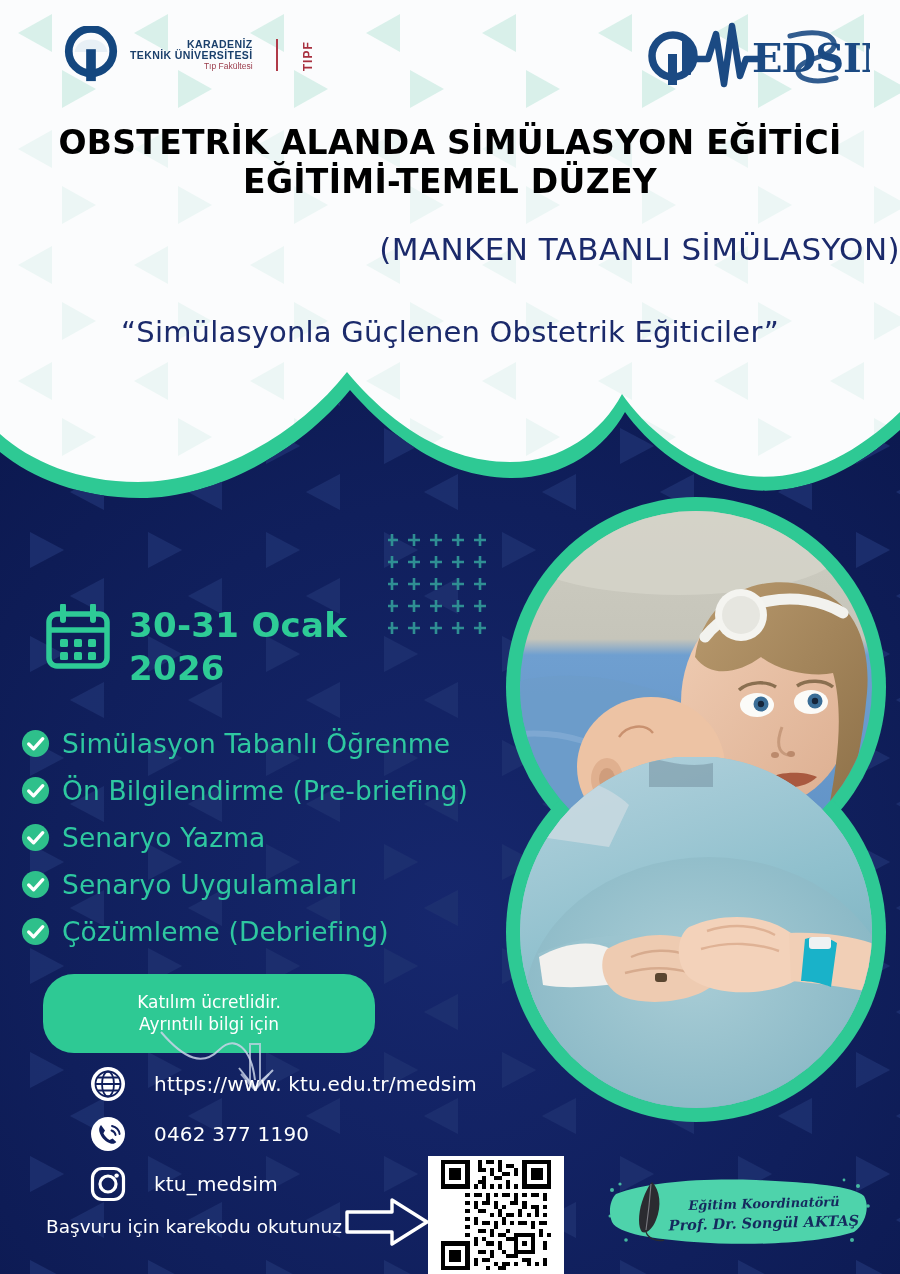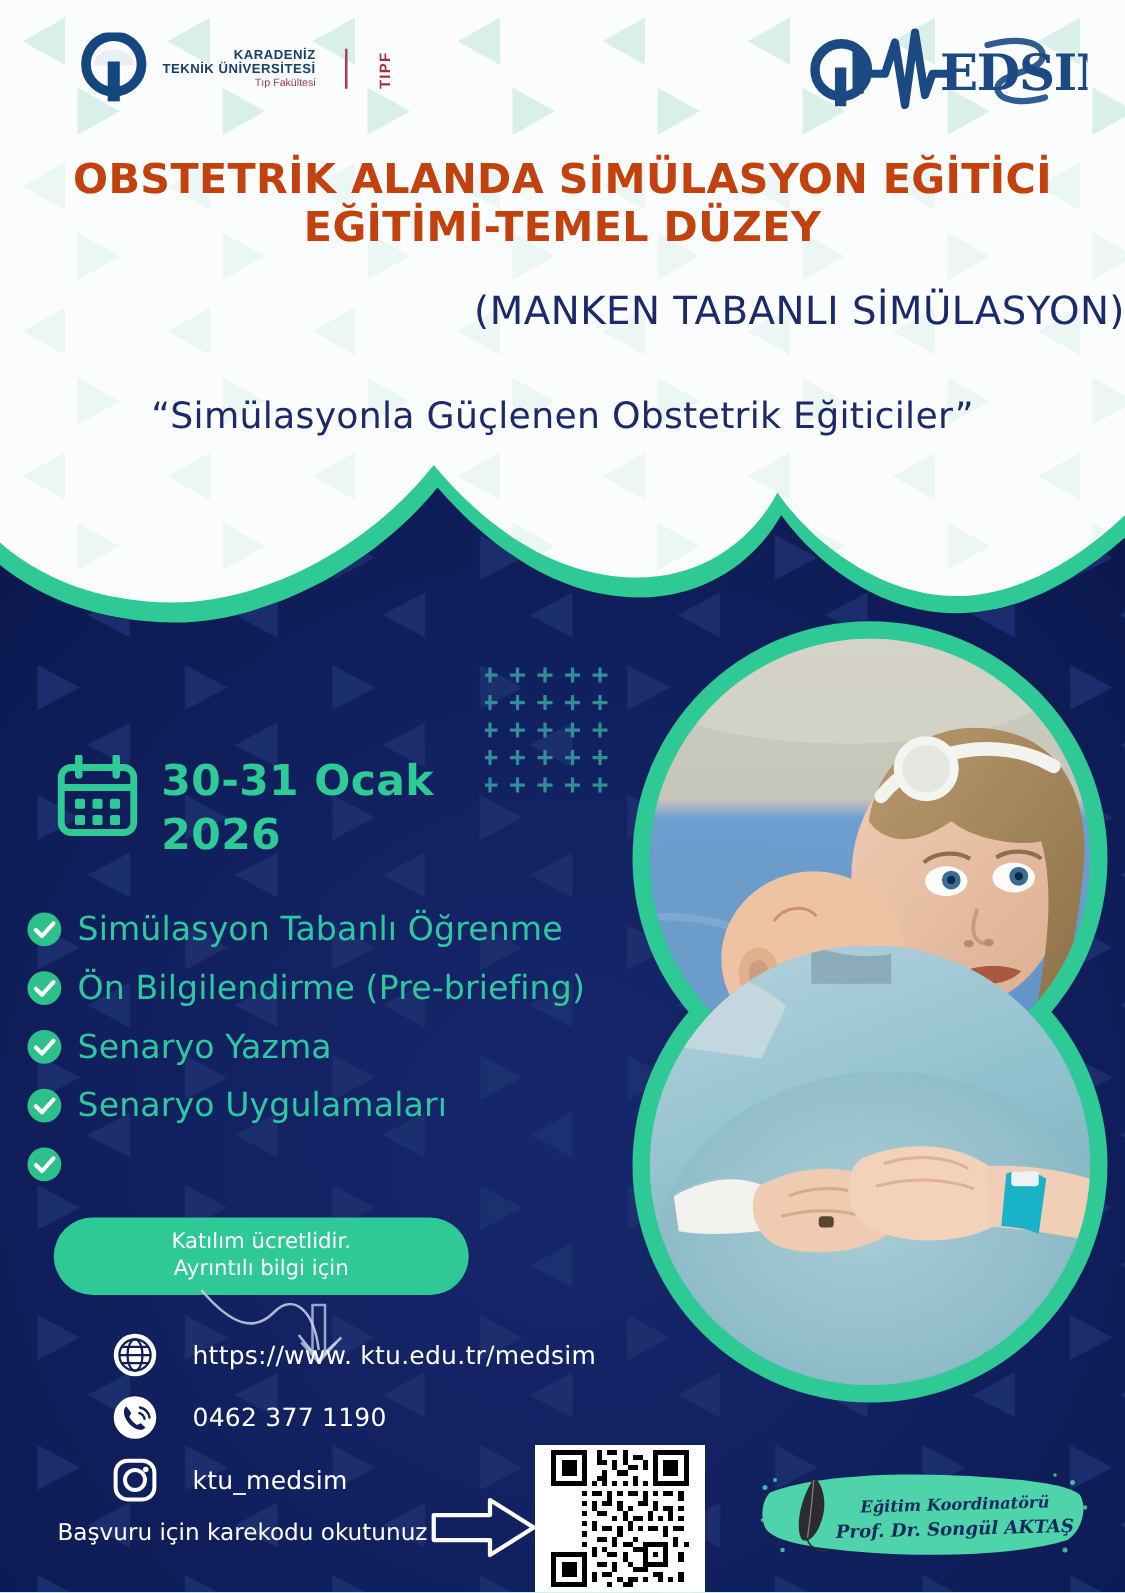--- a/index.html
+++ b/index.html
@@ -66,21 +66,21 @@
   #medsim-logo{
     position:absolute;right:30px;top:18px;
     width:230px;height:80px;
   }
 
   
   #title-block{
     position:absolute;left:0;top:124px;width:900px;text-align:center;
   }
   #main-title{
-    color:#c2410c;
+    color:#000000;
     font-family:"DejaVu Sans", sans-serif;
     font-weight:bold;
     font-size:33px;
     line-height:1.17;
     letter-spacing:.3px;
     padding:0 40px;
   }
   #sub-title{
     margin-top:30px;
     color:#1b2a6b;
@@ -123,21 +123,21 @@
     color:#2ec8a0;
     font-family:"DejaVu Sans", sans-serif;
     font-size:26.5px;
     letter-spacing:.1px;
     white-space:nowrap;
   }
 
   
   #cta-pill{
     position:absolute;left:43px;top:974px;
-    width:332px;height:62px;border-radius:31px;
+    width:332px;height:79px;border-radius:31px;
     background:#2ec994;
     display:flex;flex-direction:column;align-items:center;justify-content:center;
     line-height:1.28;
   }
   .cta-line{
     color:#ffffff;
     font-family:"DejaVu Sans", sans-serif;
     font-size:17px;
   }
   #cta-arrow{
@@ -485,20 +485,21 @@
         <circle cx="16" cy="16" r="14" fill="#2ec08b"></circle>
         <path d="M9 16.5 L14 21.5 L23.5 11" stroke="#ffffff" stroke-width="3.4" fill="none" stroke-linecap="round" stroke-linejoin="round"></path>
       </svg>
       <span class="bullet-label">Senaryo Uygulamaları</span>
     </div>
     <div class="bullet">
       <svg class="check-icon" width="31" height="31" viewBox="0 0 32 32">
         <circle cx="16" cy="16" r="14" fill="#2ec08b"></circle>
         <path d="M9 16.5 L14 21.5 L23.5 11" stroke="#ffffff" stroke-width="3.4" fill="none" stroke-linecap="round" stroke-linejoin="round"></path>
       </svg>
+      <span class="bullet-label">Çözümleme (Debriefing)</span>
     </div>
   </div>
 
   <div id="cta-pill">
     <div class="cta-line">Katılım ücretlidir.</div>
     <div class="cta-line">Ayrıntılı bilgi için</div>
   </div>
 
   <svg id="cta-arrow" viewBox="0 0 130 72">
     <path d="M6 6 C 30 34 48 40 64 24 C 80 8 96 22 100 54" fill="none" stroke="#c9d3e8" stroke-width="2" opacity="0.85"></path>

